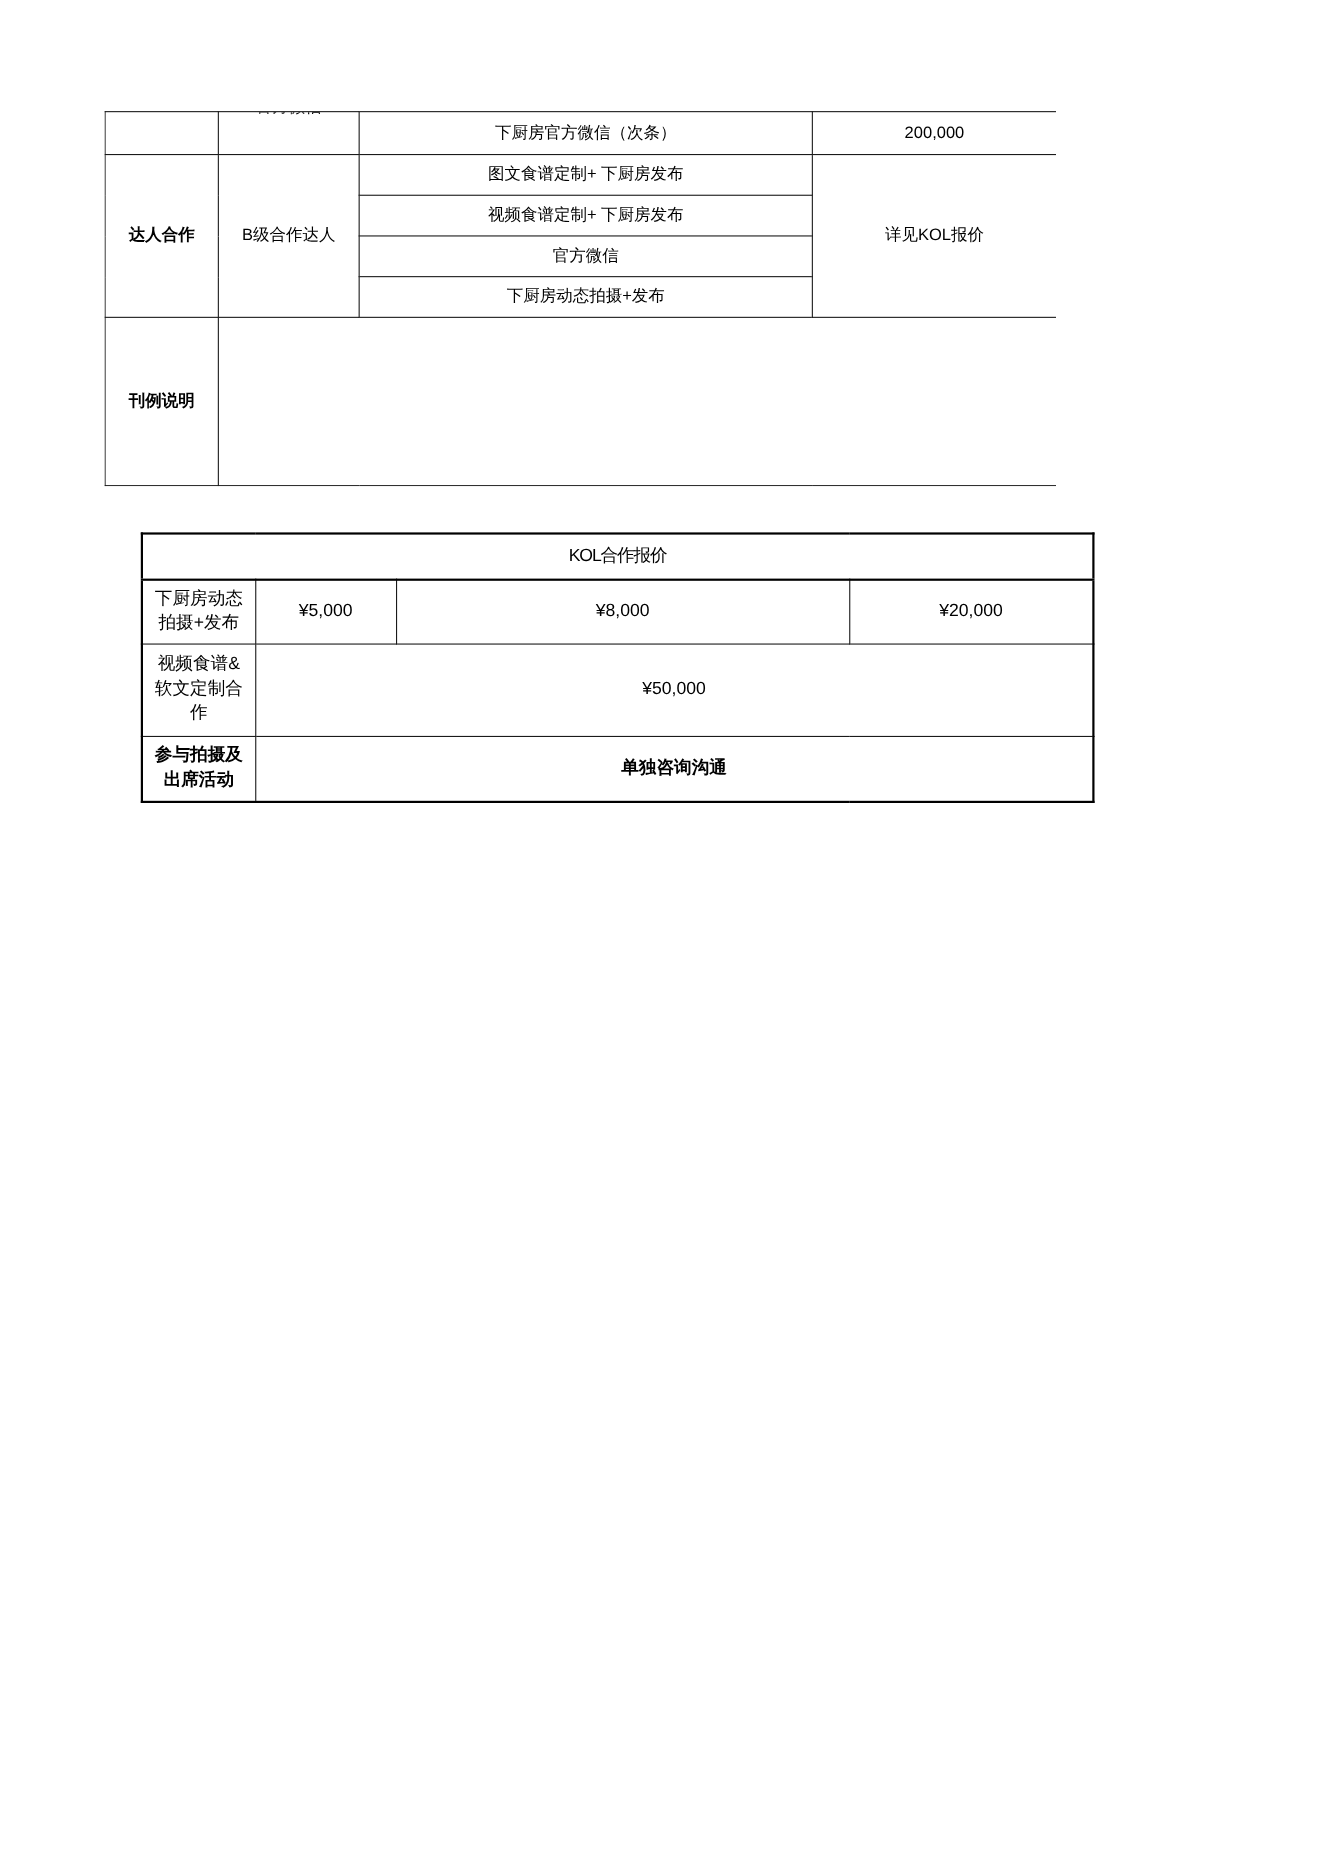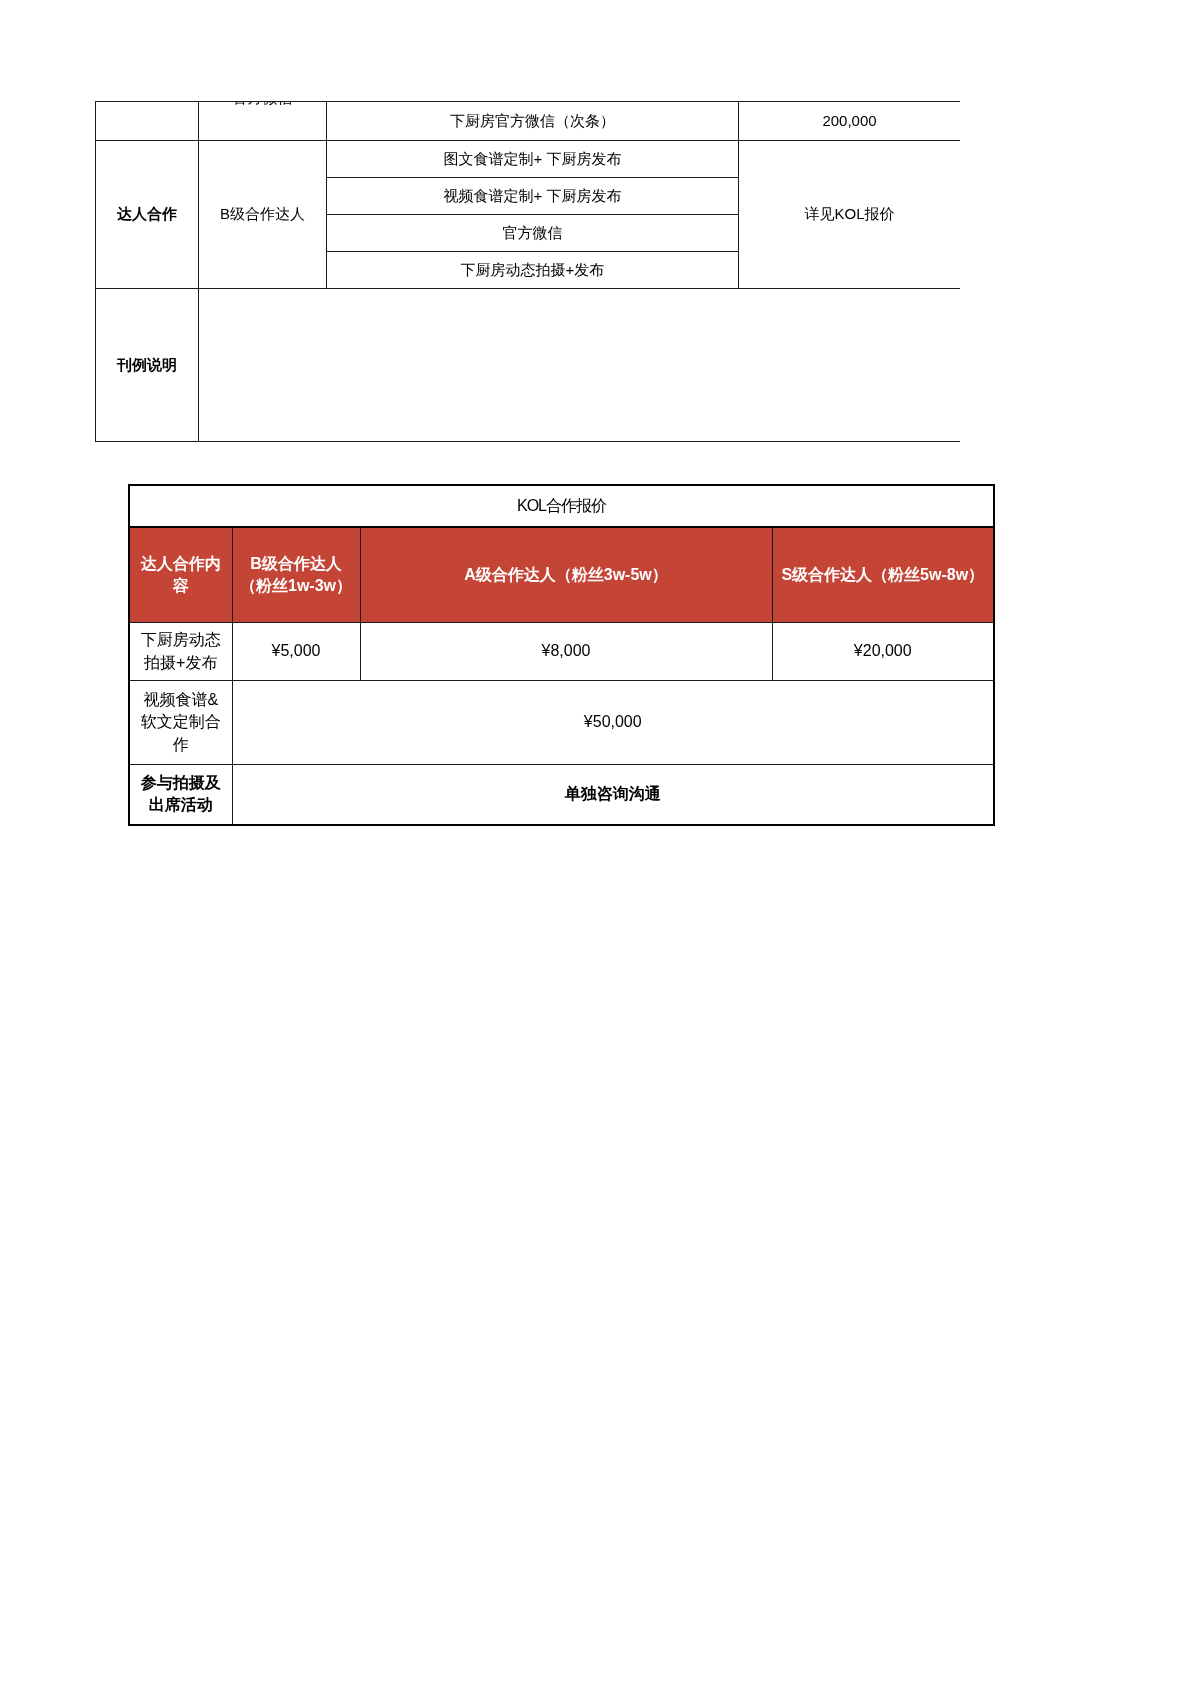--- a/index.html
+++ b/index.html
@@ -205,26 +205,20 @@
       <col class="k-col-1">
         <col class="k-col-2">
         <col class="k-col-3">
         <col class="k-col-4">
     </colgroup>
     <tbody>
       <tr>
         <td class="kol-title-cell" colspan="4">KOL合作报价</td>
       </tr>
 
-      <tr>
-        <td class="kol-head" style="background: rgb(196, 69, 54);">达人合作内容</td>
-        <td class="kol-head" style="background: rgb(196, 69, 54);">B级合作达人（粉丝1w-3w）</td>
-        <td class="kol-head" style="background: rgb(196, 69, 54);">A级合作达人（粉丝3w-5w）</td>
-        <td class="kol-head" style="background: rgb(196, 69, 54);">S级合作达人（粉丝5w-8w）</td>
-      </tr>
 
 
       <tr class="row-r2">
         <td class="kol-label">下厨房动态拍摄+发布</td>
         <td class="price">¥5,000</td>
         <td class="price">¥8,000</td>
         <td class="price">¥20,000</td>
       </tr>
 
       <tr class="row-r3">

